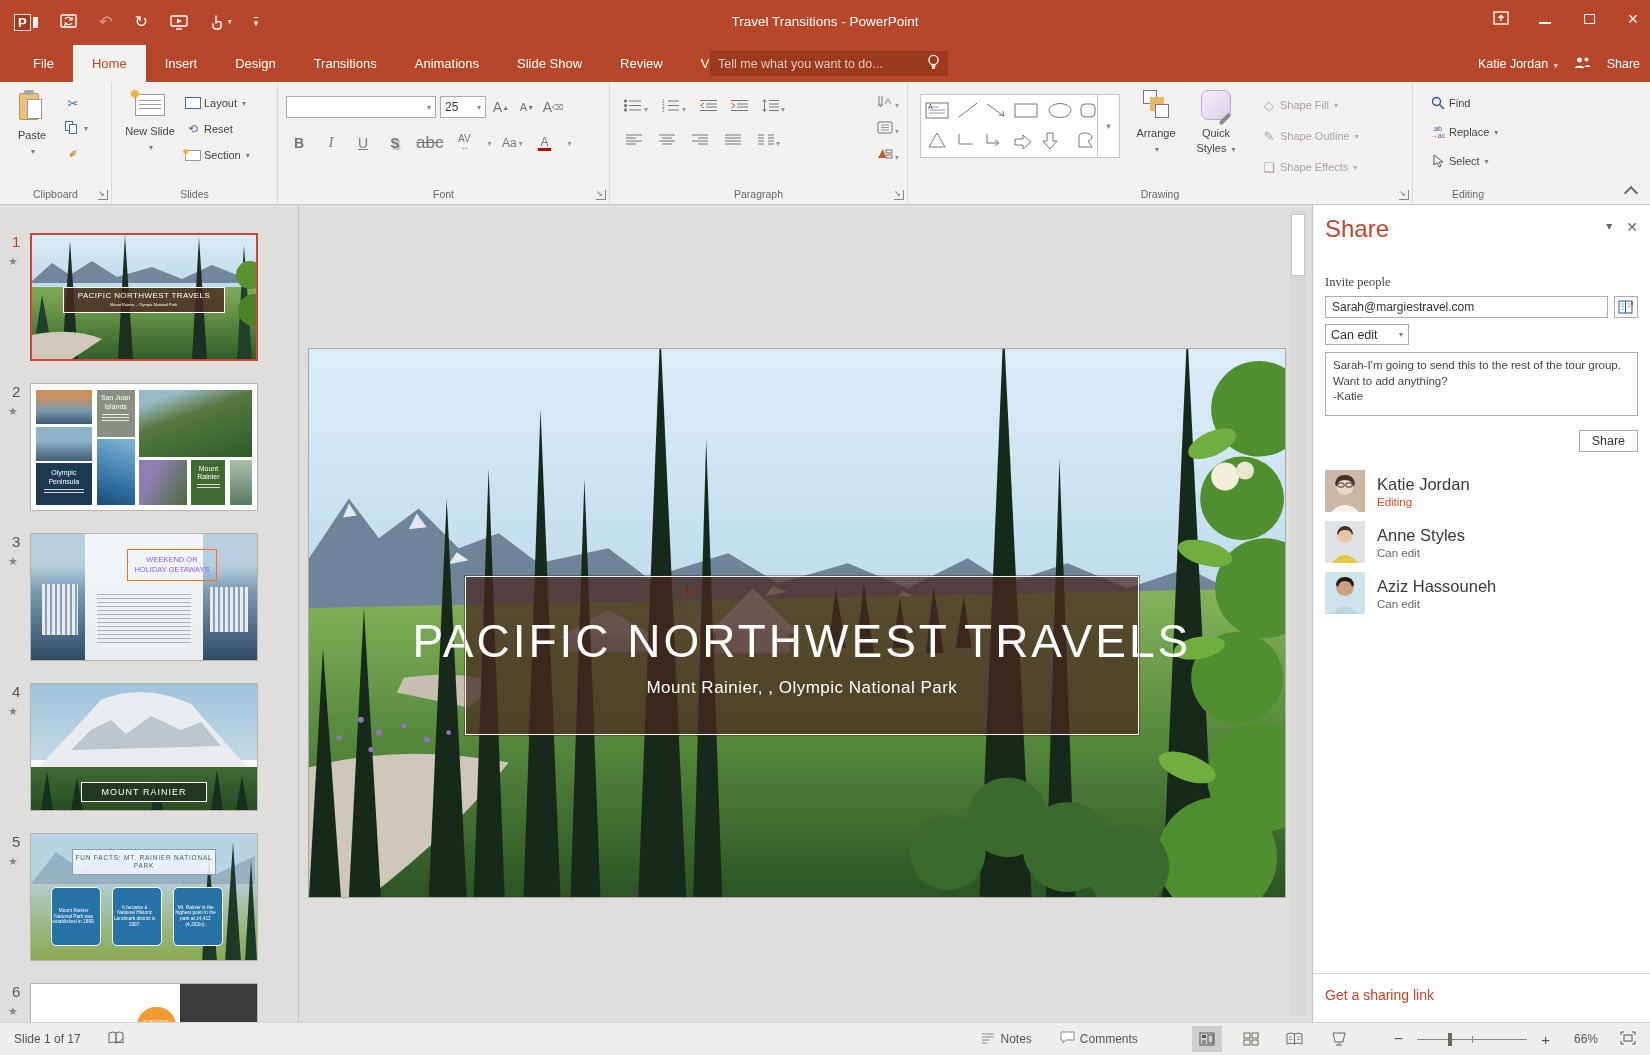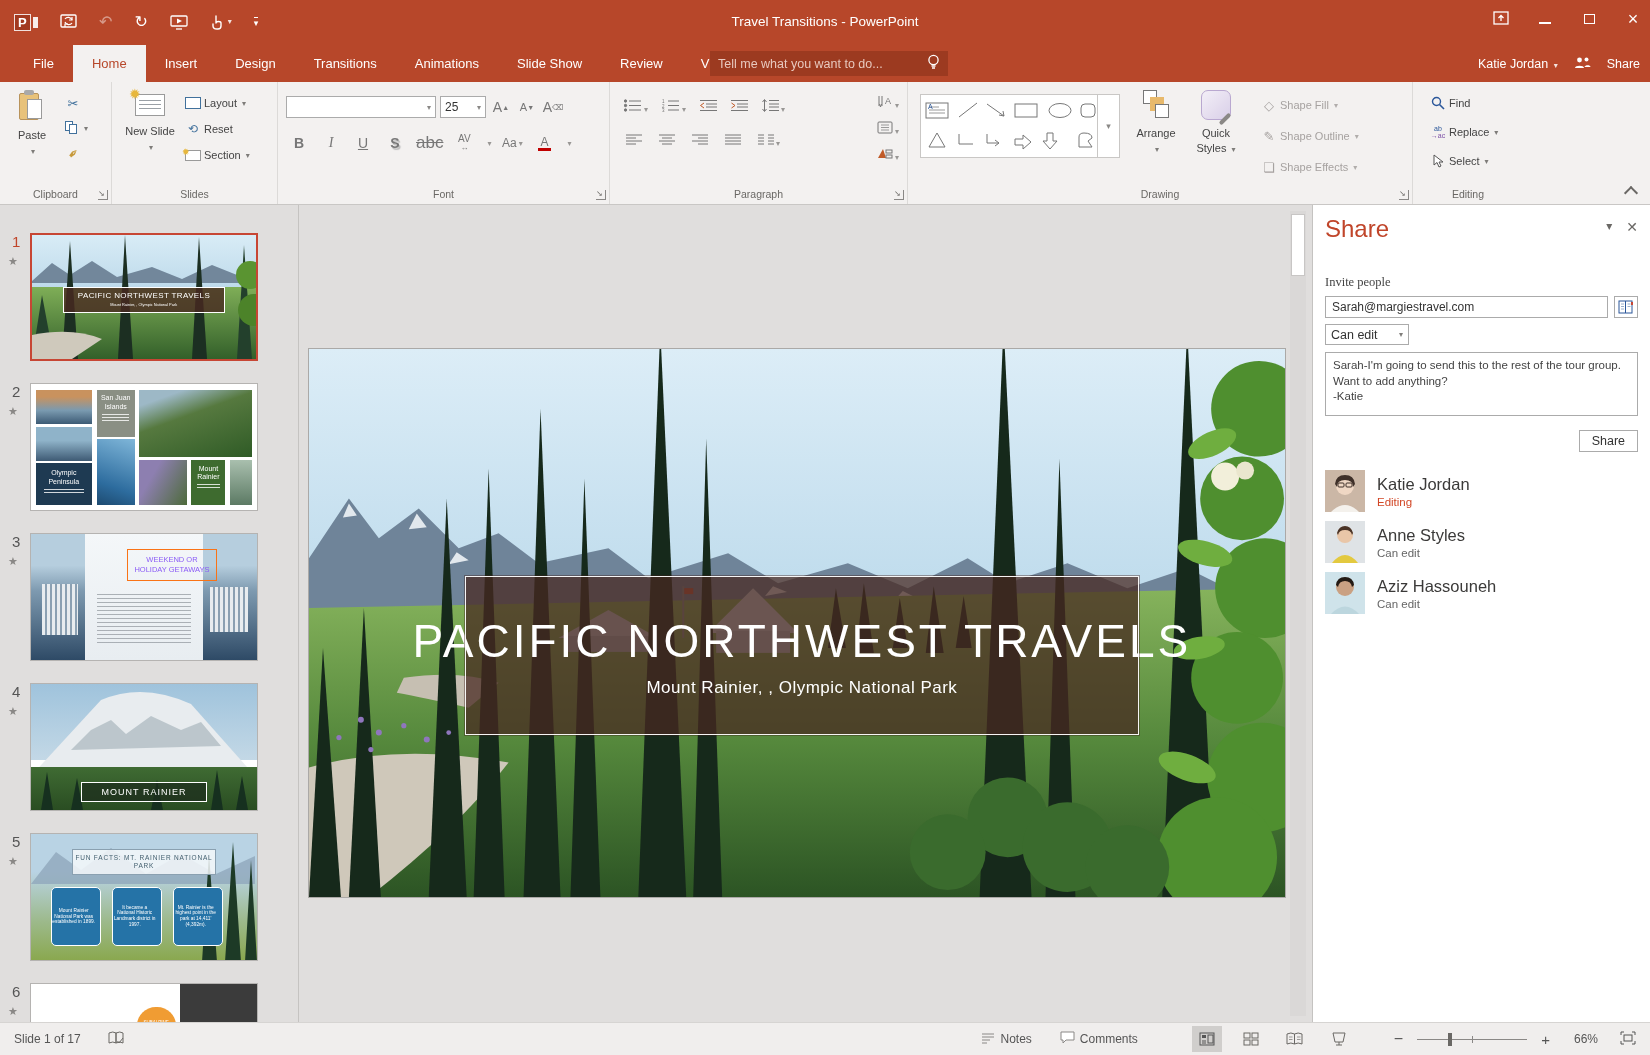--- a/index.html
+++ b/index.html
@@ -751,20 +751,23 @@
               <path d="M6 42 q14-15 28 0 Z" fill="#bcd6de"></path>
             </svg>
         </span>
         <span>
           <div class="pname">Aziz Hassouneh</div>
           <div class="pstatus">Can edit</div>
         </span>
       </div>
     </div>
 
+    <div class="sp-footer">
+      <span class="sp-link">Get a sharing link</span>
+    </div>
   </div>
 
   <div class="statusbar">
     <span class="sb-item">
       <span>Slide 1 of 17</span>
       <span style="margin-left:22px;">
         <svg width="17" height="14" viewBox="0 0 17 14">
             <path d="M1 2 q4-2 7 0 v10 q-3-2-7 0 Z M8 2 q4-2 7 0 v10 q-3-2-7 0 Z" fill="none" stroke="#6A6865"></path>
             <path d="M15 7 l-4 5 l-1.5-2" fill="none" stroke="#6A6865"></path>
           </svg>

